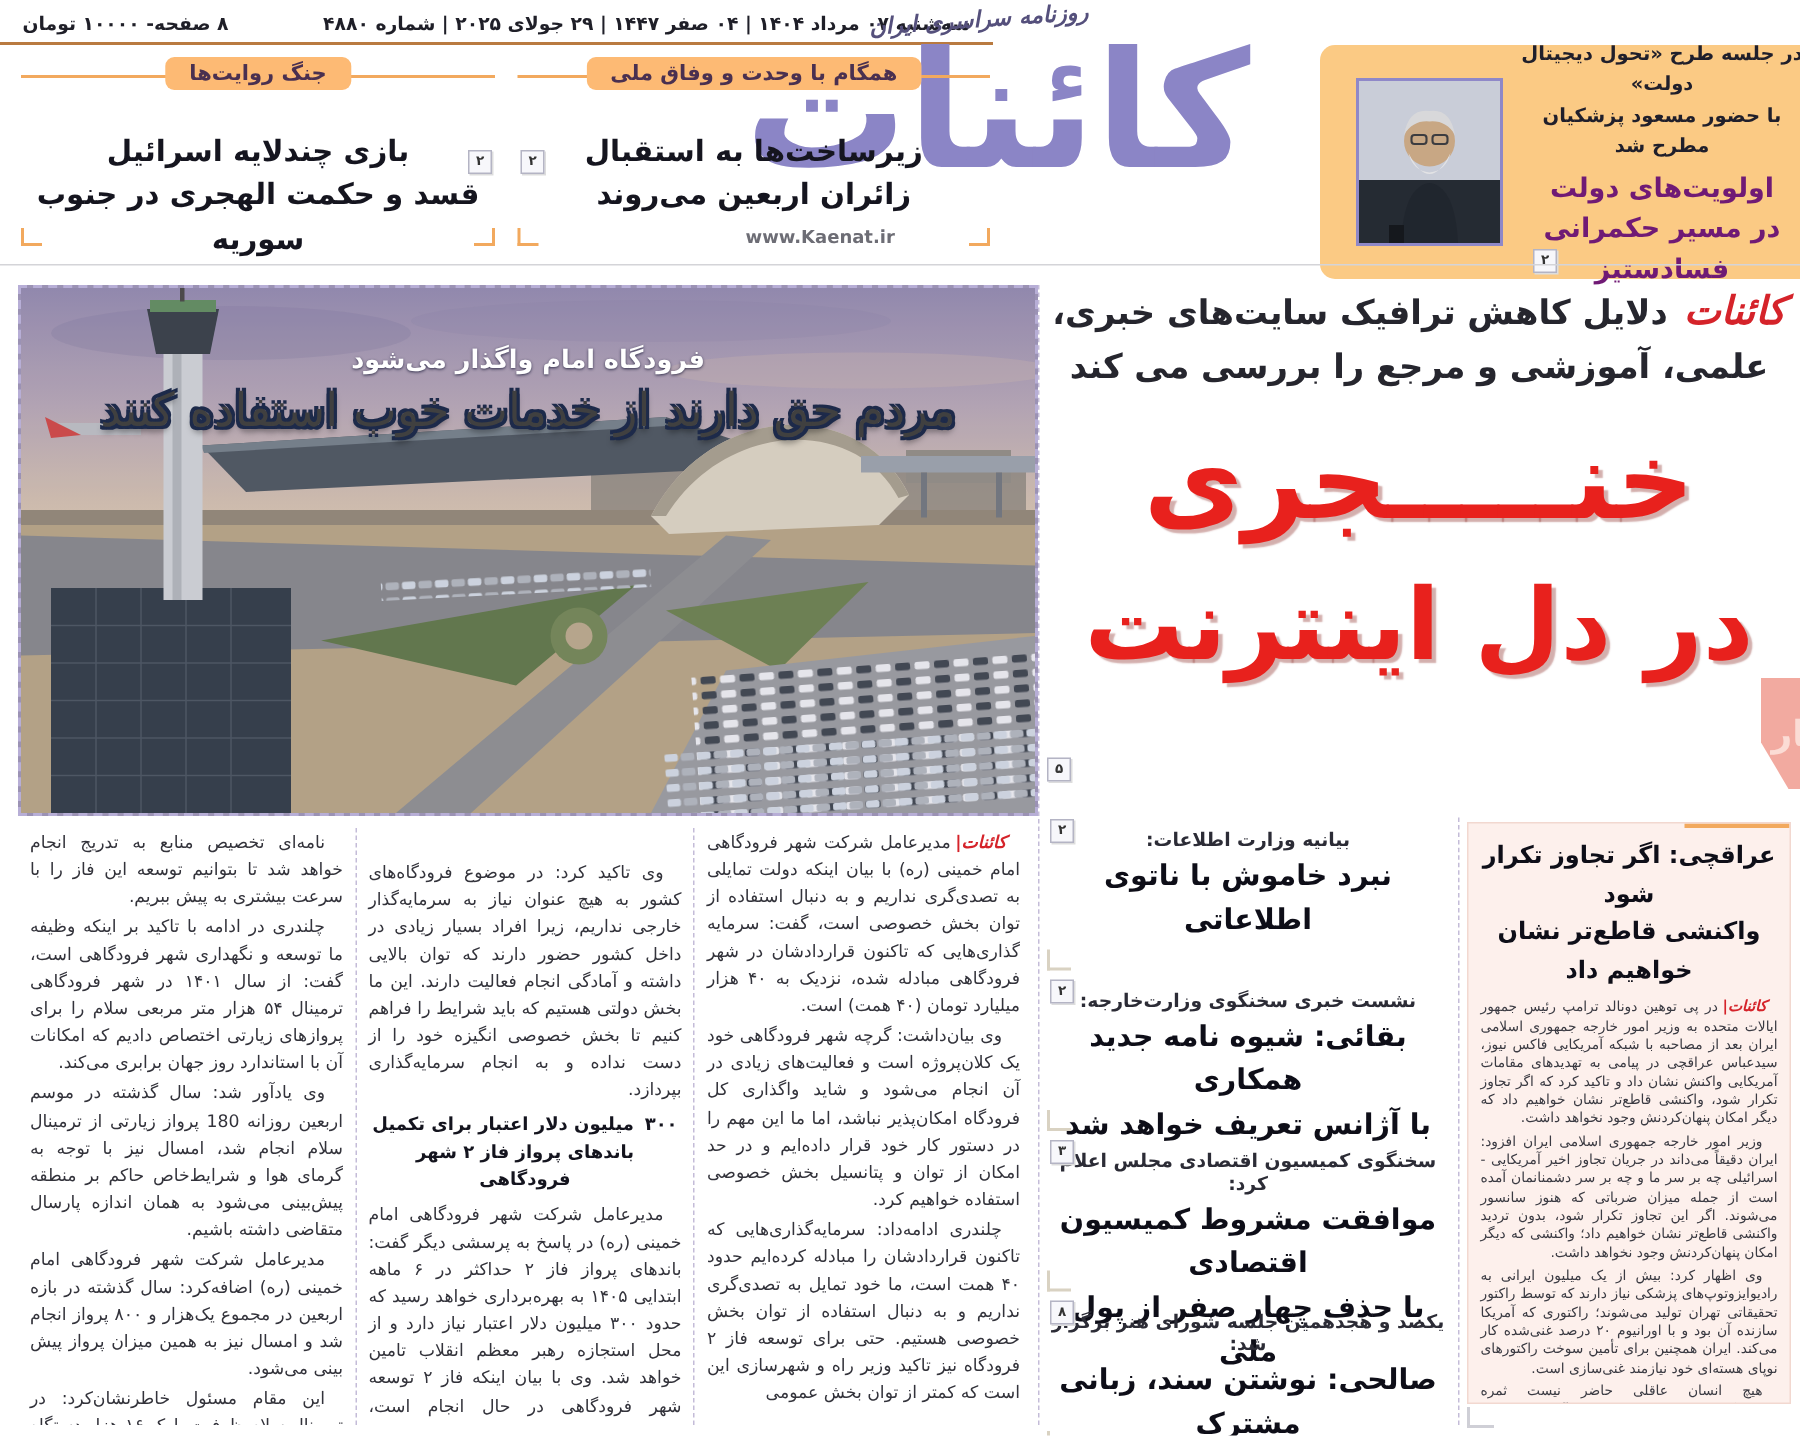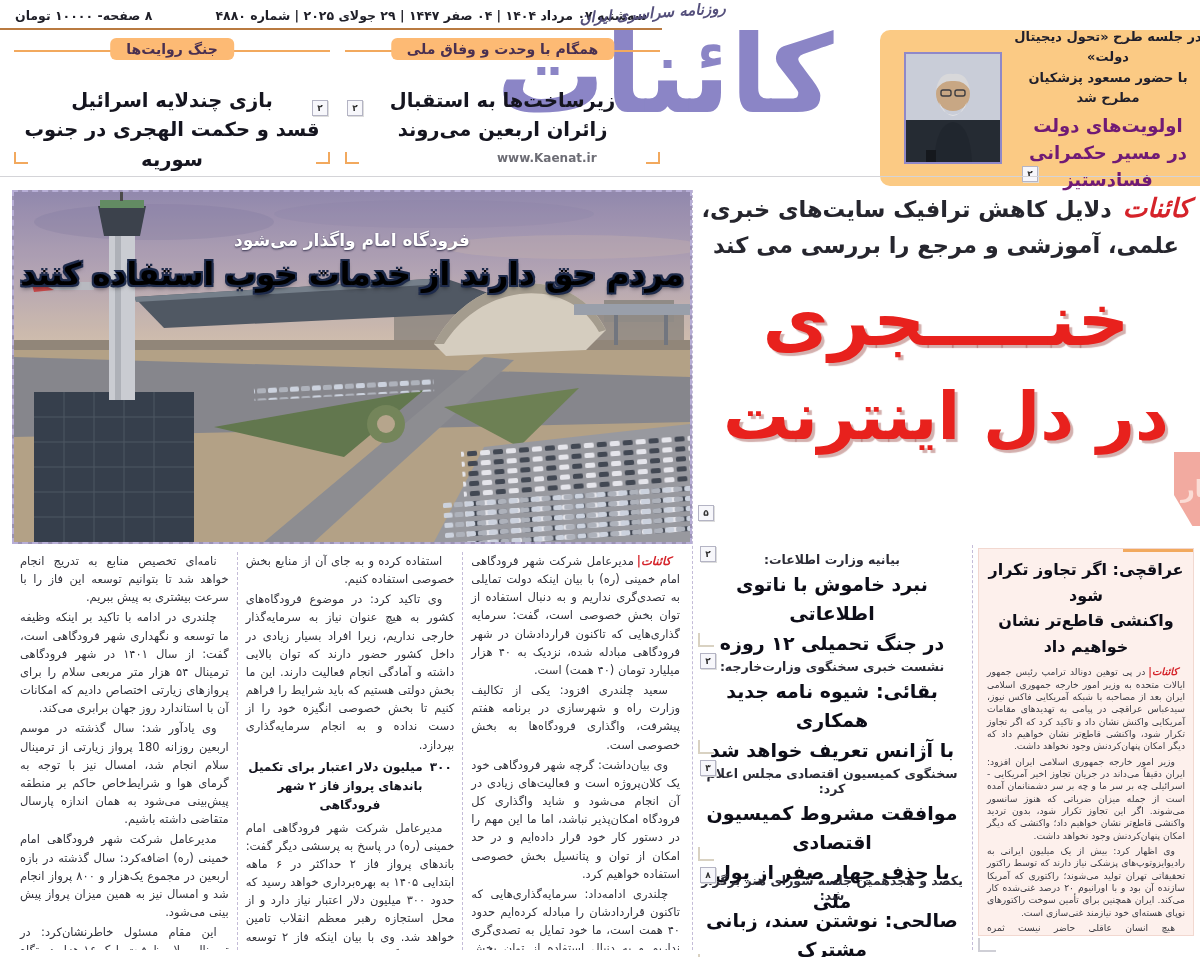--- a/index.html
+++ b/index.html
@@ -30,21 +30,21 @@
   .tbox .corner{position:absolute;bottom:0;width:12px;height:10px;border-bottom:2px solid #f2a95e;}
   .tbox .corner.cl{left:0;border-left:2px solid #f2a95e;}
   .tbox .corner.cr{right:0;border-right:2px solid #f2a95e;}
   .tbadge-r{position:absolute;top:62px;left:2px;}
   .tbadge-l{position:absolute;top:62px;right:2px;}
   .hdr-rule{position:absolute;top:176px;left:0;width:1200px;height:1px;background:#d4d4d8;}
   
   .photo{position:absolute;top:190px;left:12px;width:676px;height:350px;border:2px dashed #b7aed6;background:#9b92b4;}
   .photo svg{display:block;width:100%;height:100%;}
   .ph-kick{position:absolute;top:38px;left:0;width:100%;text-align:center;font-size:17px;font-weight:bold;color:#fff;text-shadow:0 1px 2px rgba(20,20,50,.8);}
-  .ph-hl{position:absolute;top:64px;left:0;width:100%;text-align:center;font-size:31px;font-weight:bold;color:#000000;
+  .ph-hl{position:absolute;top:64px;left:0;width:100%;text-align:center;font-size:31px;font-weight:normal;color:#404040;
          text-shadow:2px 2px 0 #1d2a4a,-2px 2px 0 #1d2a4a,2px -2px 0 #1d2a4a,-2px -2px 0 #1d2a4a,0 3px 4px rgba(0,0,0,.5);}
   
   .acols{position:absolute;top:552px;left:12px;width:676px;height:398px;display:flex;direction:rtl;overflow:hidden;}
   .acol{width:33.33%;padding:0 8px;font-size:11.5px;line-height:1.58;text-align:justify;color:#33333b;}
   .acol + .acol{border-right:1px dashed #c4bcd8;}
   .acol p{margin:0 0 2px;text-indent:9px;}
   .acol p.subhead{text-indent:0;text-align:center;font-weight:bold;font-size:12px;color:#14141e;margin:4px 0;}
   .brand{color:#d5232a;font-weight:bold;font-style:italic;padding-left:3px;}
   
   .vsep1{position:absolute;top:190px;left:692px;height:760px;border-left:1px dashed #c4bcd8;}
@@ -200,27 +200,26 @@
       <rect width="676" height="350" fill="#b59ab0" opacity="0.07"></rect>
     </svg>
     <div class="ph-kick">فرودگاه امام واگذار می‌شود</div>
     <div class="ph-hl">مردم حق دارند از خدمات خوب استفاده کنند</div>
   </div>
 
   <div class="acols">
     <div class="acol">
 
     <p class="bpara lede"><span class="brand">کائنات|</span><span>مدیرعامل شرکت شهر فرودگاهی امام خمینی (ره) با بیان اینکه دولت تمایلی به تصدی‌گری نداریم و به دنبال استفاده از توان بخش خصوصی است، گفت: سرمایه گذاری‌هایی که تاکنون قراردادشان در شهر فرودگاهی مبادله شده، نزدیک به ۴۰ هزار میلیارد تومان (۴۰ همت) است.</span></p>
-        <p class="bpara"><span class="brand"></span><span>سعید چلندری افزود: یکی از تکالیف وزارت راه و شهرسازی در برنامه هفتم پیشرفت، واگذاری فرودگاه‌ها به بخش خصوصی است.</span></p>
         <p class="bpara"><span class="brand"></span><span>وی بیان‌داشت: گرچه شهر فرودگاهی خود یک کلان‌پروژه است و فعالیت‌های زیادی در آن انجام می‌شود و شاید واگذاری کل فرودگاه امکان‌پذیر نباشد، اما ما این مهم را در دستور کار خود قرار داده‌ایم و در حد امکان از توان و پتانسیل بخش خصوصی استفاده خواهیم کرد.</span></p>
         <p class="bpara"><span class="brand"></span><span>چلندری ادامه‌داد: سرمایه‌گذاری‌هایی که تاکنون قراردادشان را مبادله کرده‌ایم حدود ۴۰ همت است، ما خود تمایل به تصدی‌گری نداریم و به دنبال استفاده از توان بخش خصوصی هستیم. حتی برای توسعه فاز ۲ فرودگاه نیز تاکید وزیر راه و شهرسازی این است که کمتر از توان بخش عمومی</span></p>
       </div>
     <div class="acol">
 
-    <p class="bpara"><span class="brand"></span><span>استفاده کرده و به جای آن از منابع بخش خصوصی استفاده کنیم.</span></p>
+    <p class="bpara"><span class="brand"></span></p>
         <p class="bpara"><span class="brand"></span><span>وی تاکید کرد: در موضوع فرودگاه‌های کشور به هیچ عنوان نیاز به سرمایه‌گذار خارجی نداریم، زیرا افراد بسیار زیادی در داخل کشور حضور دارند که توان بالایی داشته و آمادگی انجام فعالیت دارند. این ما بخش دولتی هستیم که باید شرایط را فراهم کنیم تا بخش خصوصی انگیزه خود را از دست نداده و به انجام سرمایه‌گذاری بپردازد.</span></p>
         <p class="bpara subhead"><span class="brand"></span><span>۳۰۰ میلیون دلار اعتبار برای تکمیل باندهای پرواز فاز ۲ شهر فرودگاهی</span></p>
         <p class="bpara"><span class="brand"></span><span>مدیرعامل شرکت شهر فرودگاهی امام خمینی (ره) در پاسخ به پرسشی دیگر گفت: باندهای پرواز فاز ۲ حداکثر در ۶ ماهه ابتدایی ۱۴۰۵ به بهره‌برداری خواهد رسید که حدود ۳۰۰ میلیون دلار اعتبار نیاز دارد و از محل استجازه رهبر معظم انقلاب تامین خواهد شد. وی با بیان اینکه فاز ۲ توسعه شهر فرودگاهی در حال انجام است، خاطرنشان‌کرد: در این زمینه در موضوع تخصیص منابع مالی مشکلاتی ایجاد شده بود که با تدبیر وزیر راه و معاونت برنامه‌ریزی وزارتخانه با انعقاد تفاهم</span></p>
       </div>
     <div class="acol">
 
     <p class="bpara"><span class="brand"></span><span>نامه‌ای تخصیص منابع به تدریج انجام خواهد شد تا بتوانیم توسعه این فاز را با سرعت بیشتری به پیش ببریم.</span></p>
         <p class="bpara"><span class="brand"></span><span>چلندری در ادامه با تاکید بر اینکه وظیفه ما توسعه و نگهداری شهر فرودگاهی است، گفت: از سال ۱۴۰۱ در شهر فرودگاهی ترمینال ۵۴ هزار متر مربعی سلام را برای پروازهای زیارتی اختصاص دادیم که امکانات آن با استاندارد روز جهان برابری می‌کند.</span></p>
         <p class="bpara"><span class="brand"></span><span>وی یادآور شد: سال گذشته در موسم اربعین روزانه 180 پرواز زیارتی از ترمینال سلام انجام شد، امسال نیز با توجه به گرمای هوا و شرایط‌خاص حاکم بر منطقه پیش‌بینی می‌شود به همان اندازه پارسال متقاضی داشته باشیم.</span></p>
         <p class="bpara"><span class="brand"></span><span>مدیرعامل شرکت شهر فرودگاهی امام خمینی (ره) اضافه‌کرد: سال گذشته در بازه اربعین در مجموع یک‌هزار و ۸۰۰ پرواز انجام شد و امسال نیز به همین میزان پرواز پیش بینی می‌شود.</span></p>
@@ -243,21 +242,20 @@
   <div class="ribbon">جار</div>
   <span class="badge hl-badge">۵</span>
 
   <div class="midcol">
 
       <div class="midbox">
         <span class="badge mbadge">۲</span>
         <div class="kicker">بیانیه وزارت اطلاعات:</div>
         <div class="mhl">
           <span>نبرد خاموش با ناتوی اطلاعاتی</span><br>
-          <span>در جنگ تحمیلی ۱۲ روزه</span>
         </div>
         <span class="lcorner"></span>
       </div>
 
       <div class="midbox">
         <span class="badge mbadge">۲</span>
         <div class="kicker">نشست خبری سخنگوی وزارت‌خارجه:</div>
         <div class="mhl">
           <span>بقائی: شیوه نامه جدید همکاری</span><br>
           <span>با آژانس تعریف خواهد شد</span>

